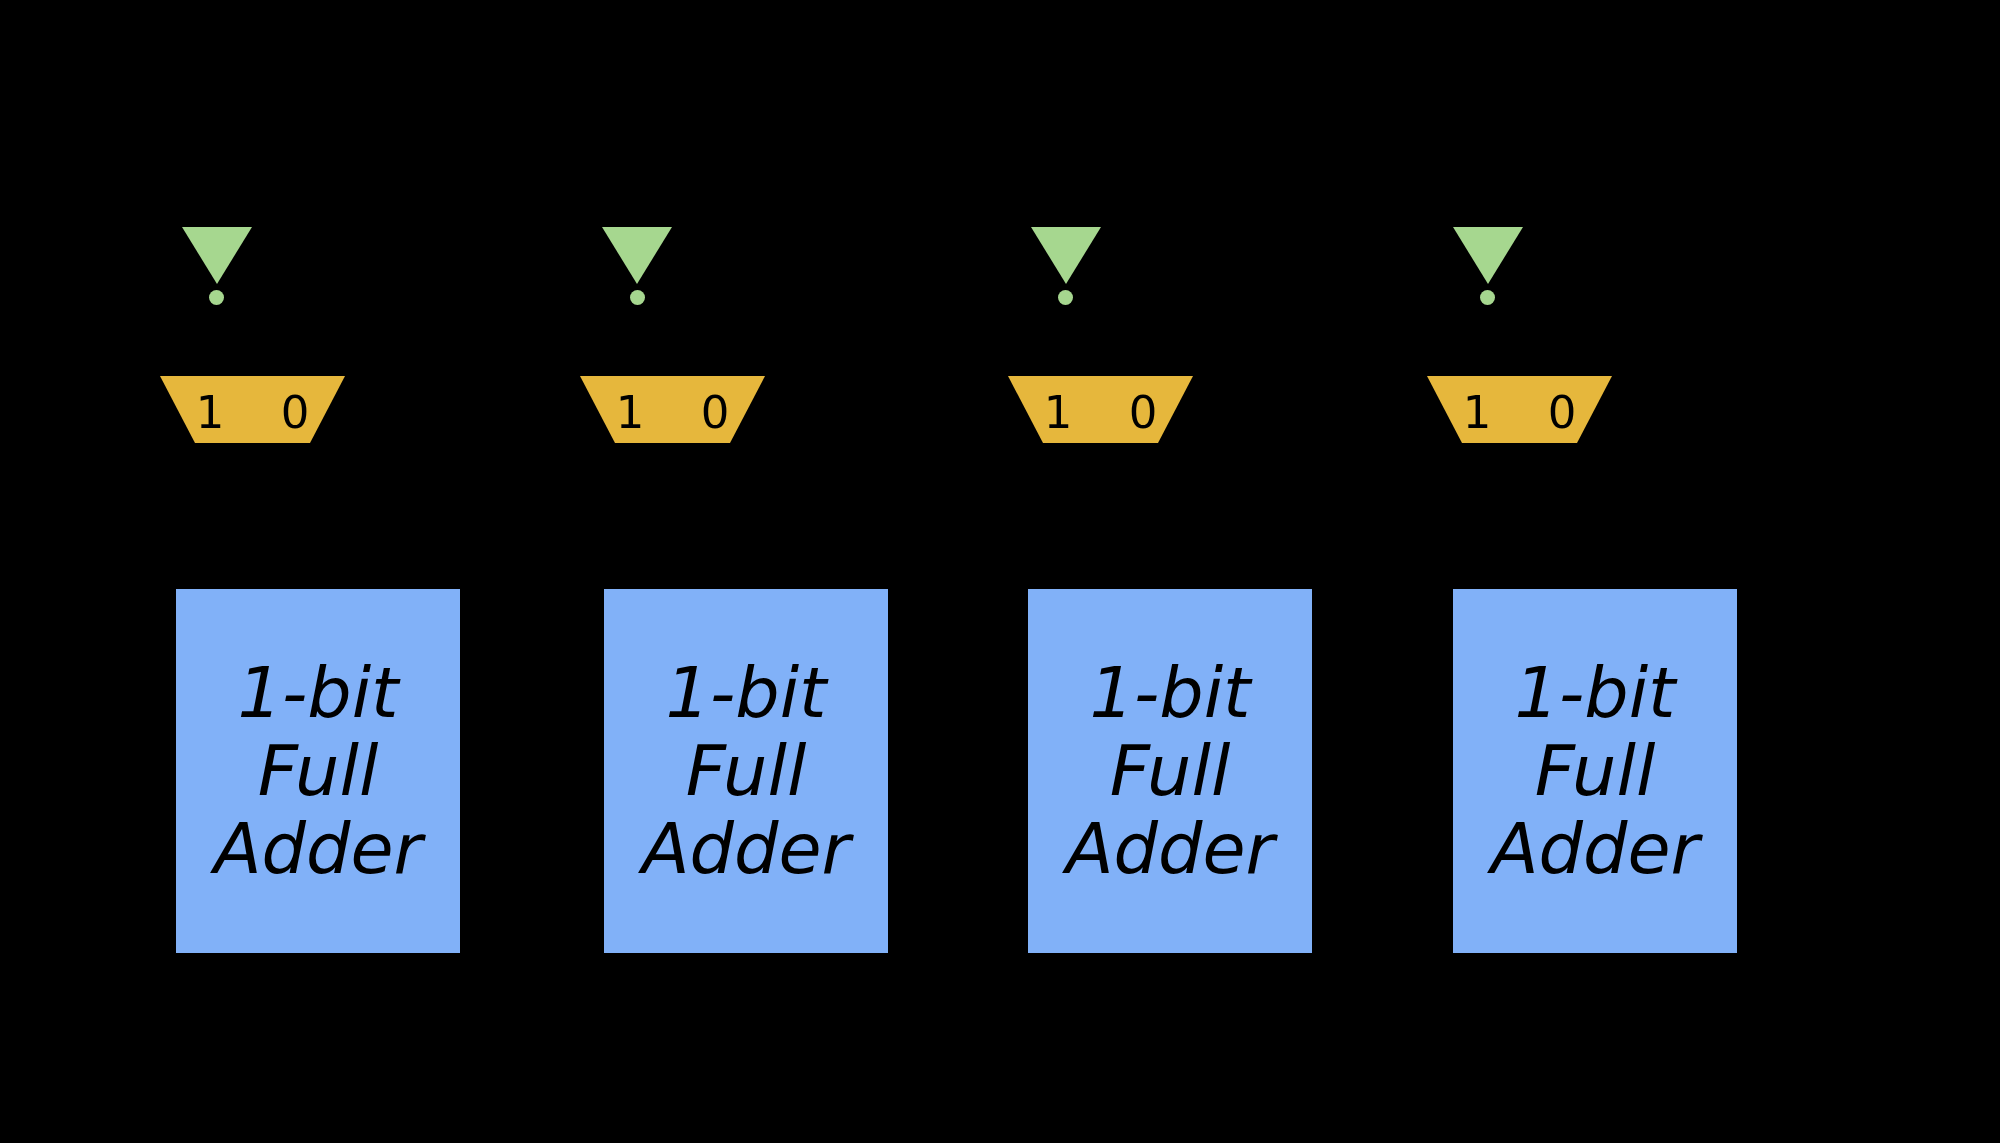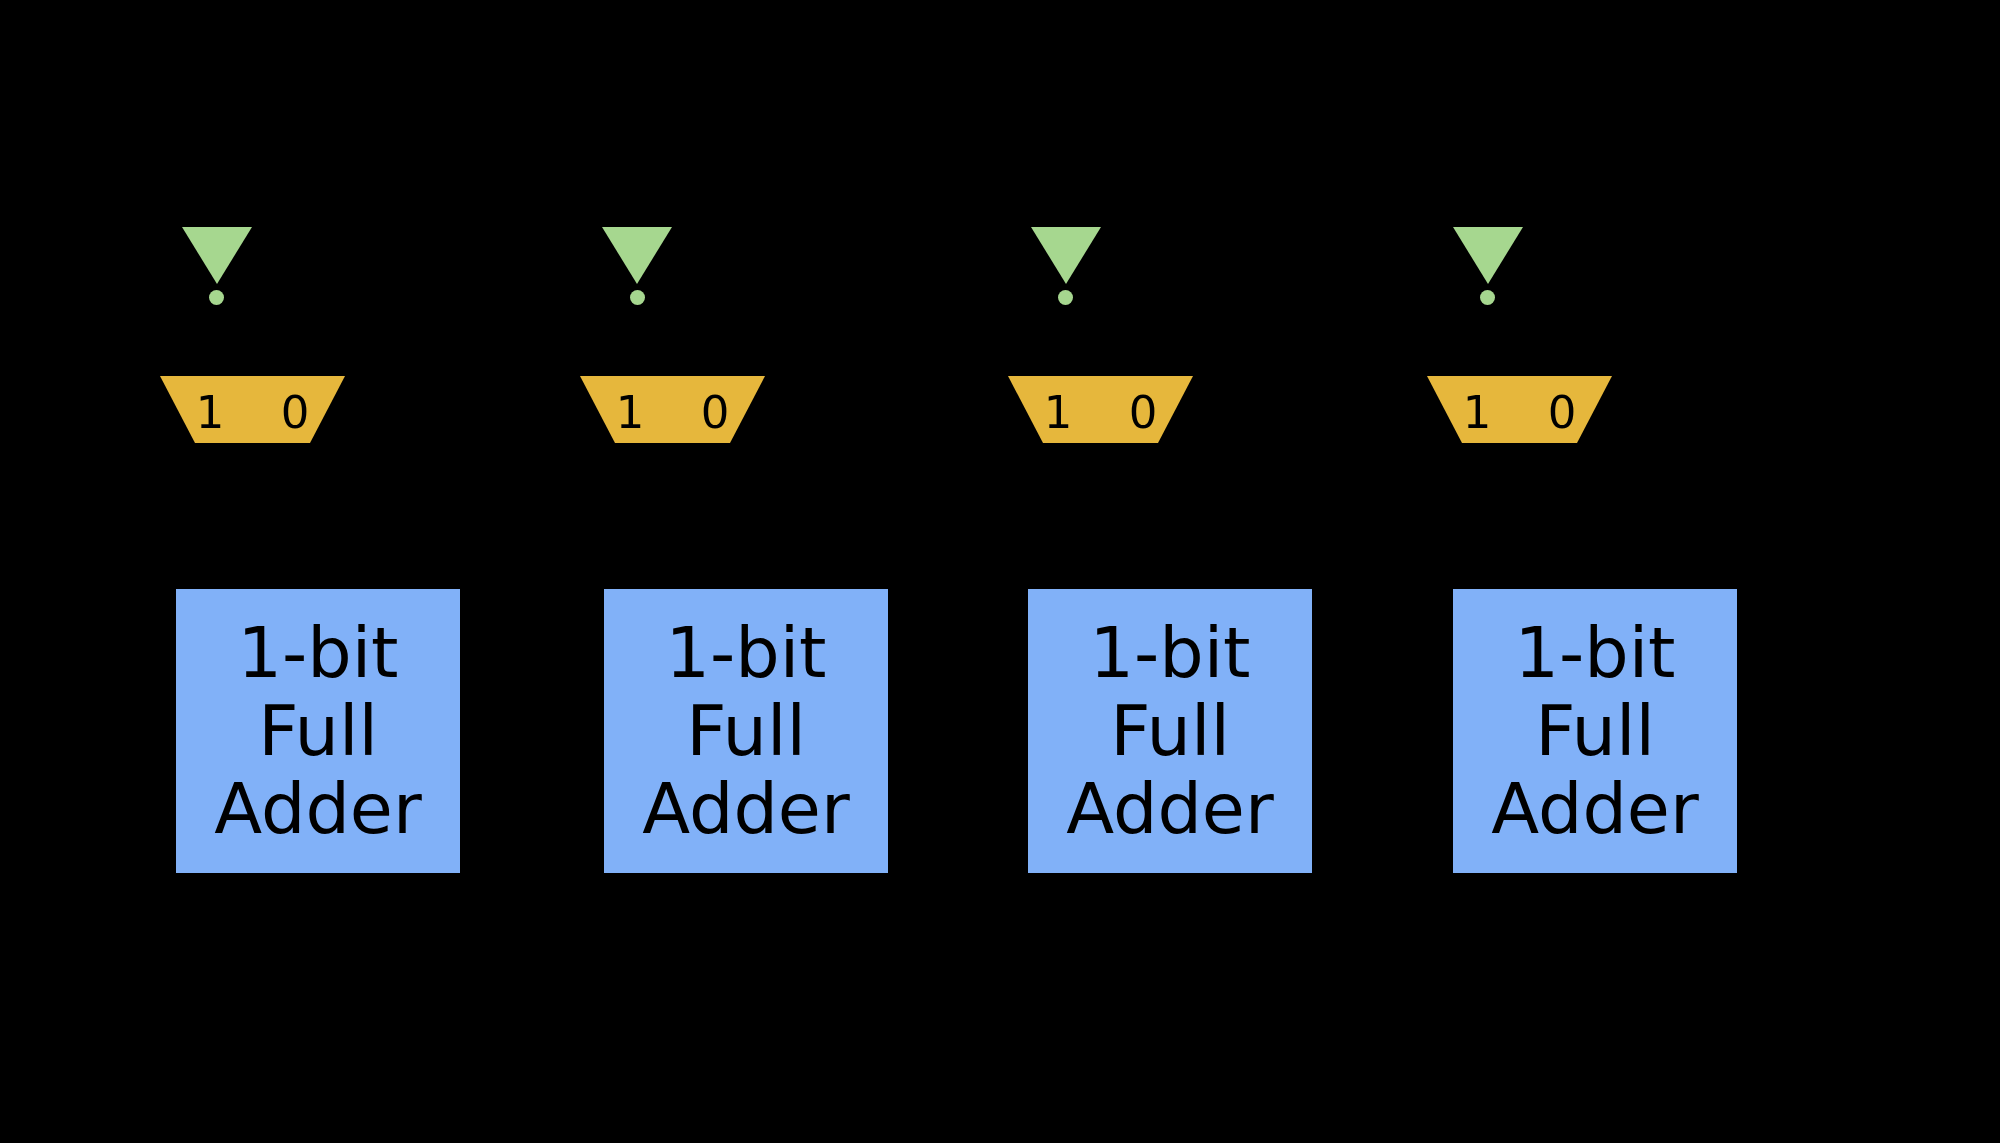--- a/index.html
+++ b/index.html
@@ -66,30 +66,31 @@
   }
   .mux-label.one  { left: 50px;  }
   .mux-label.zero { left: 135px; }
 
   
   .adder {
     position: absolute;
     left: var(--box-l);
     top: 589px;
     width: 284px;
-    height: 284px;
+    height: 364px;
     background: var(--blue, #81B1F8);
     display: flex;
     flex-direction: column;
     justify-content: center;
     align-items: center;
     color: var(--ink, #000000);
     font-size: 70px;
     line-height: 78px;
     text-align: center;
+    font-style: italic;
   }
 </style>
 </head>
 <body>
 
 <div class="canvas">
 
   <div class="stage">
     <div class="inverter"></div>
     <div class="bubble"></div>

